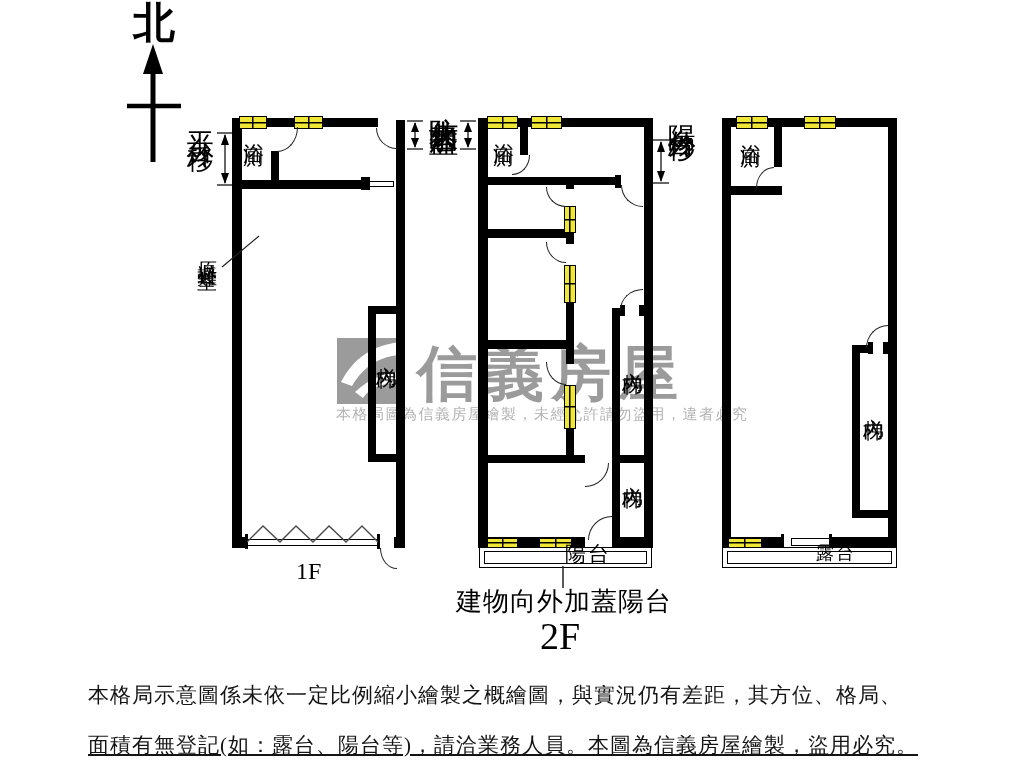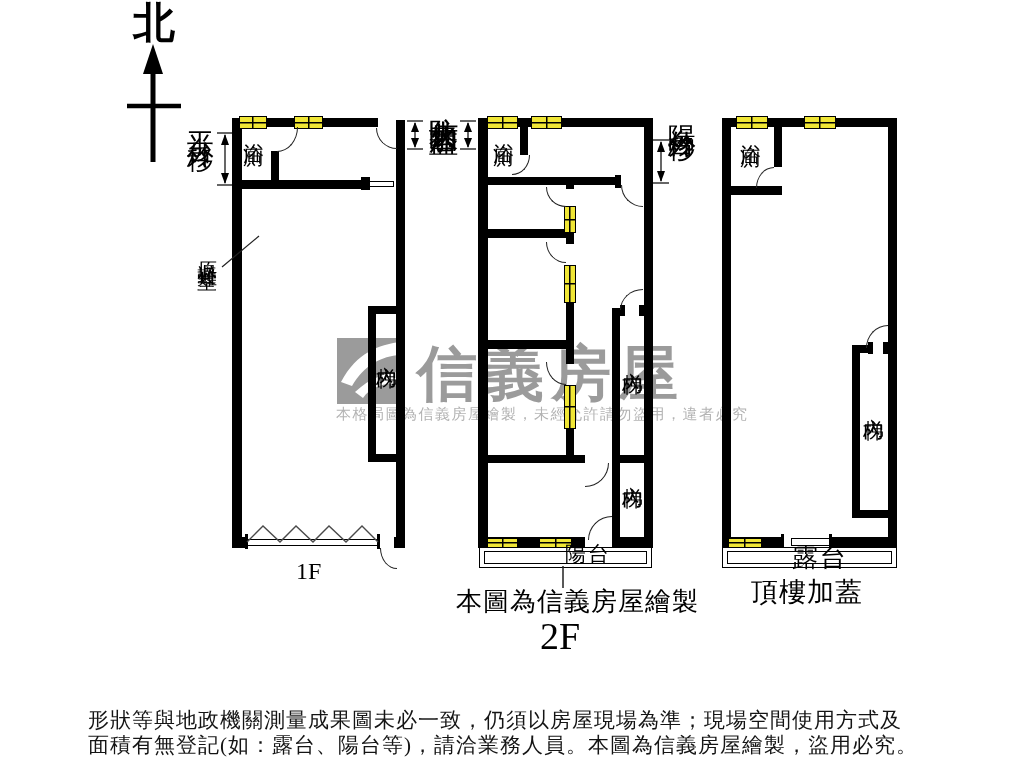--- a/index.html
+++ b/index.html
@@ -177,24 +177,23 @@
     <div class="t vt" style="left:666px;top:103px;font-size:28px;letter-spacing:3px;">陽台外移</div>
 
     <div class="t vt" style="left:241px;top:126px;font-size:21px;letter-spacing:2px;">浴廁</div>
     <div class="t vt" style="left:374px;top:350px;font-size:21px;letter-spacing:2px;">內梯</div>
     <div class="t" style="left:296px;top:558px;font-size:24px;">1F</div>
 
     <div class="t vt" style="left:491px;top:126px;font-size:21px;letter-spacing:2px;">浴廁</div>
     <div class="t vt" style="left:620px;top:356px;font-size:21px;letter-spacing:2px;">內梯</div>
     <div class="t vt" style="left:620px;top:470px;font-size:21px;letter-spacing:2px;">內梯</div>
     <div class="t" style="left:565px;top:543px;font-size:21px;letter-spacing:2px;">陽台</div>
-    <div class="t" style="left:456px;top:587px;font-size:26px;letter-spacing:1px;">本圖為信義房屋繪製</div>
+    <div class="t" style="left:456px;top:587px;font-size:26px;letter-spacing:1px;">建物向外加蓋陽台</div>
     <div class="t" style="left:540px;top:615px;font-size:38px;">2F</div>
 
     <div class="t vt" style="left:738px;top:127px;font-size:21px;letter-spacing:2px;">浴廁</div>
     <div class="t vt" style="left:861px;top:402px;font-size:21px;letter-spacing:2px;">內梯</div>
-    <div class="t" style="left:792px;top:543px;font-size:26px;letter-spacing:2px;">露台</div>
-    <div class="t" style="left:751px;top:577px;font-size:27px;letter-spacing:1px;">頂樓加蓋</div>
+    <div class="t" style="left:816px;top:543px;font-size:18px;letter-spacing:2px;">露台</div>
 
-    <div class="t disc" style="left:88px;top:709px;font-size:21px;letter-spacing:1px;">形狀等與地政機關測量成果圖未必一致，仍須以房屋現場為準；現場空間使用方式及</div>
-    <div class="t disc" style="left:88px;top:734px;font-size:21px;letter-spacing:1px;">面積有無登記(如：露台、陽台等)，請洽業務人員。本圖為信義房屋繪製，盜用必究。</div>
+    <div class="t disc" style="left:88px;top:684px;font-size:21px;letter-spacing:1px;">本格局示意圖係未依一定比例縮小繪製之概繪圖，與實況仍有差距，其方位、格局、</div>
+    <div class="t disc" style="left:88px;top:734px;font-size:21px;letter-spacing:1px;text-decoration:underline;">面積有無登記(如：露台、陽台等)，請洽業務人員。本圖為信義房屋繪製，盜用必究。</div>
   </div>
 </div>
 
 </body></html>

